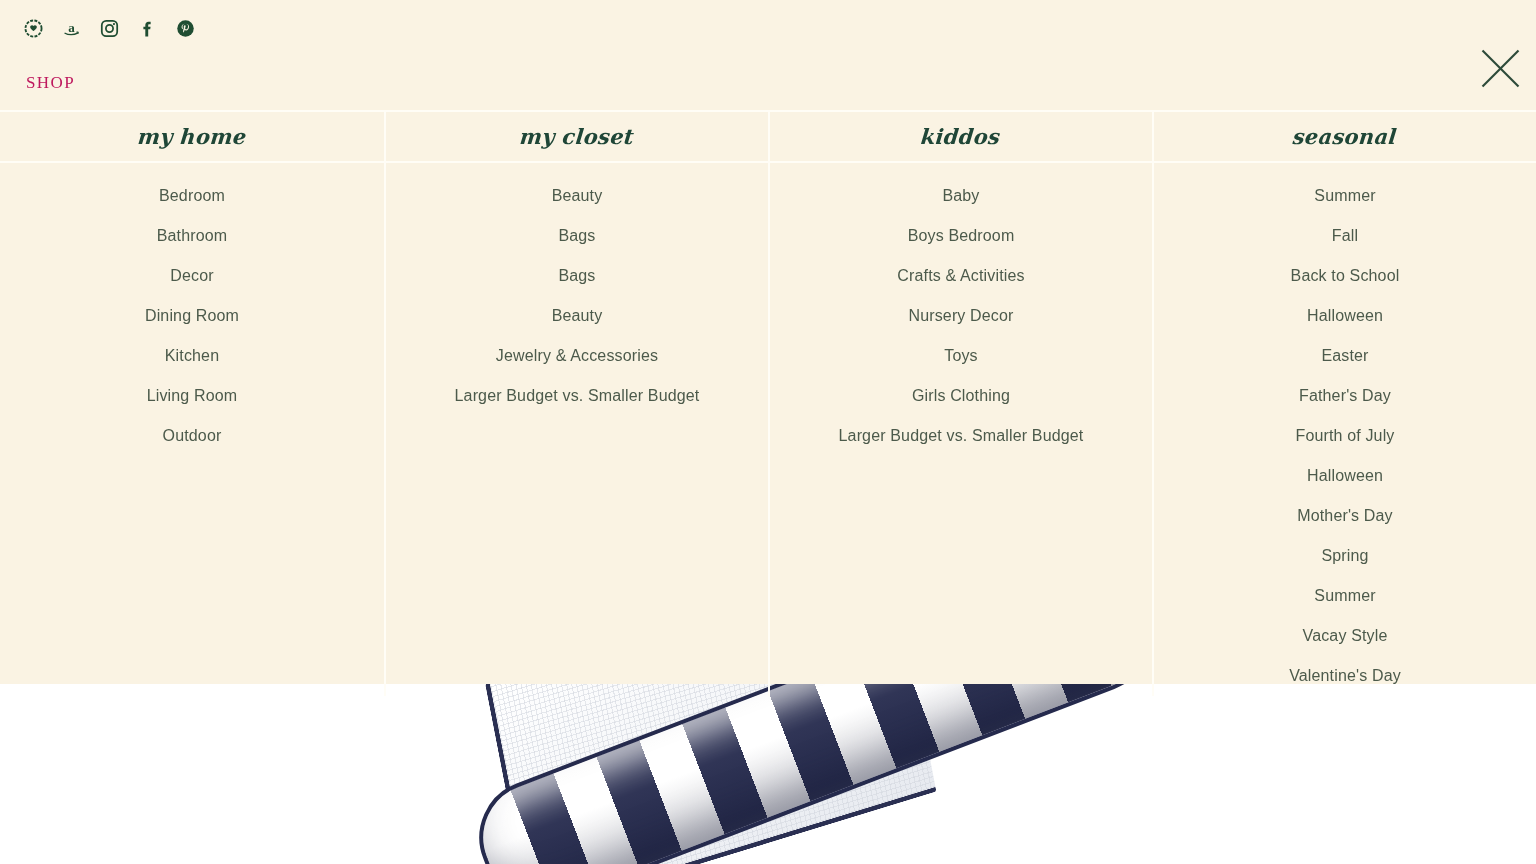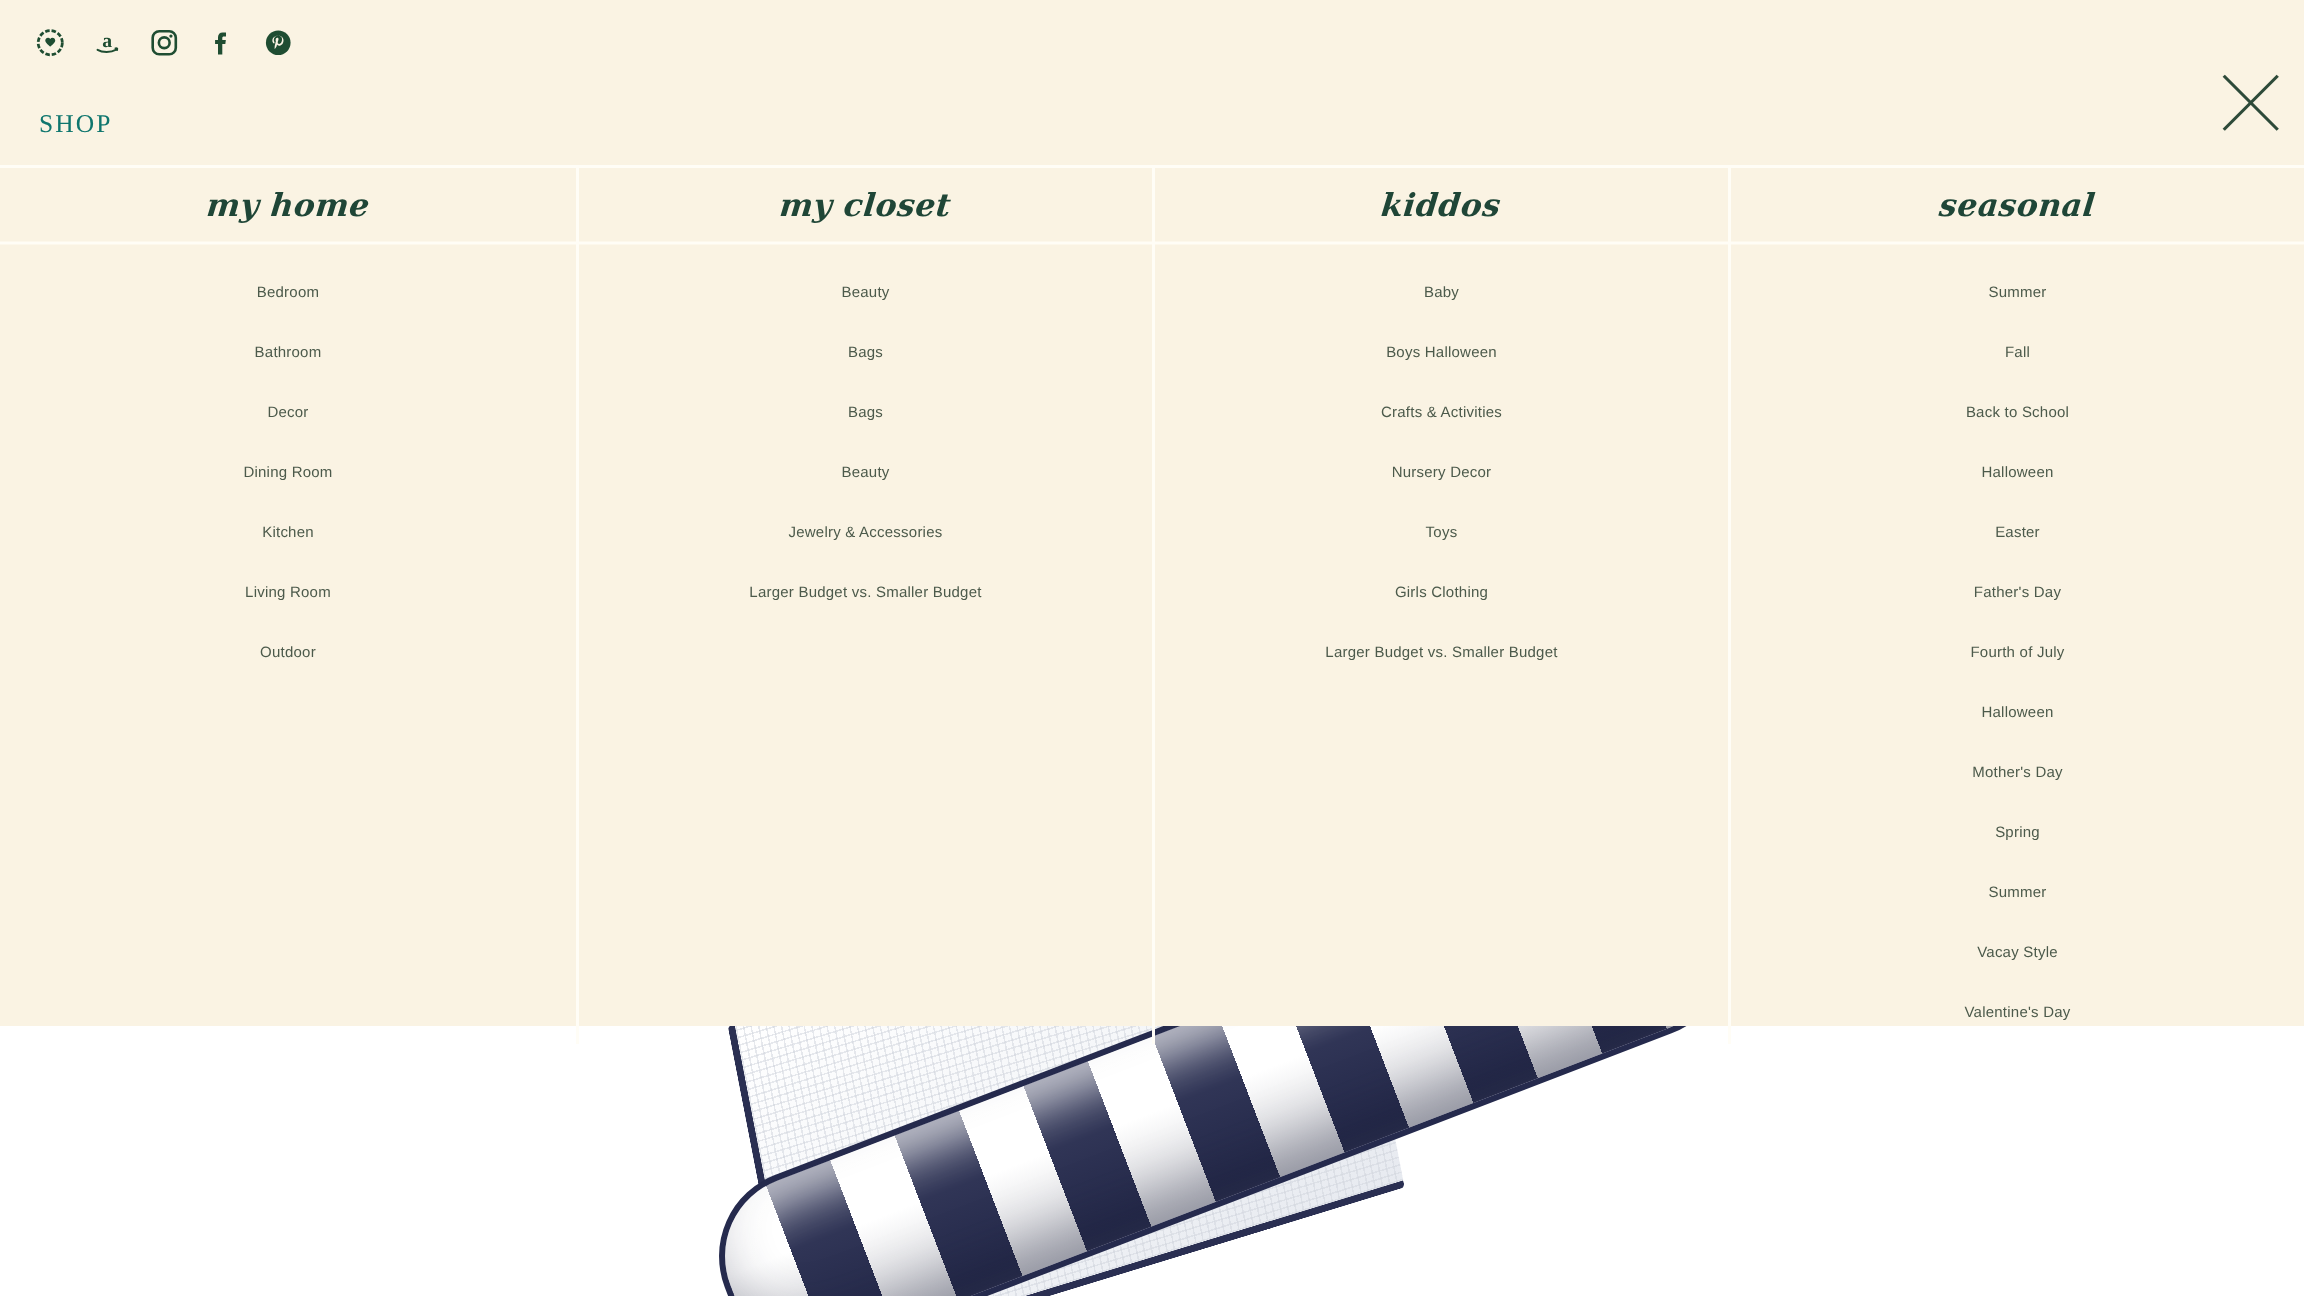--- a/index.html
+++ b/index.html
@@ -110,21 +110,21 @@
   .social-link svg { display: block; }
 
   
   .shop-label {
     position: absolute;
     left: 26px;
     top: 72px;
     font-family: "Liberation Serif", serif;
     font-size: 17px;
     letter-spacing: 1.4px;
-    color: #0f766e;
+    color: #be185d;
     font-weight: 400;
     line-height: 22px;
     cursor: pointer;
   }
 
   
   .close-btn {
     position: absolute;
     left: 1480px;
     top: 48px;
@@ -188,21 +188,21 @@
     padding-top: 13px;
     display: flex;
     flex-direction: column;
     align-items: center;
   }
   .menu-item {
     display: block;
     width: 100%;
     text-align: center;
     font-family: "Liberation Sans", sans-serif;
-    font-size: 10px;
+    font-size: 16px;
     font-weight: 400;
     color: #4c5a4b;
     line-height: 20px;
     padding: 10px 4px;
     letter-spacing: .15px;
     cursor: pointer;
     text-decoration: none;
     box-sizing: border-box;
   }
 </style>
@@ -299,21 +299,21 @@
         <a class="menu-item">Larger Budget vs. Smaller Budget</a>
       </div>
     </div>
 
     <div class="menu-column">
       <div class="col-header">
         <span class="col-header-text">kiddos</span>
       </div>
       <div class="col-items">
         <a class="menu-item">Baby</a>
-        <a class="menu-item">Boys Halloween</a>
+        <a class="menu-item">Boys Bedroom</a>
         <a class="menu-item">Crafts &amp; Activities</a>
         <a class="menu-item">Nursery Decor</a>
         <a class="menu-item">Toys</a>
         <a class="menu-item">Girls Clothing</a>
         <a class="menu-item">Larger Budget vs. Smaller Budget</a>
       </div>
     </div>
 
     <div class="menu-column">
       <div class="col-header">

